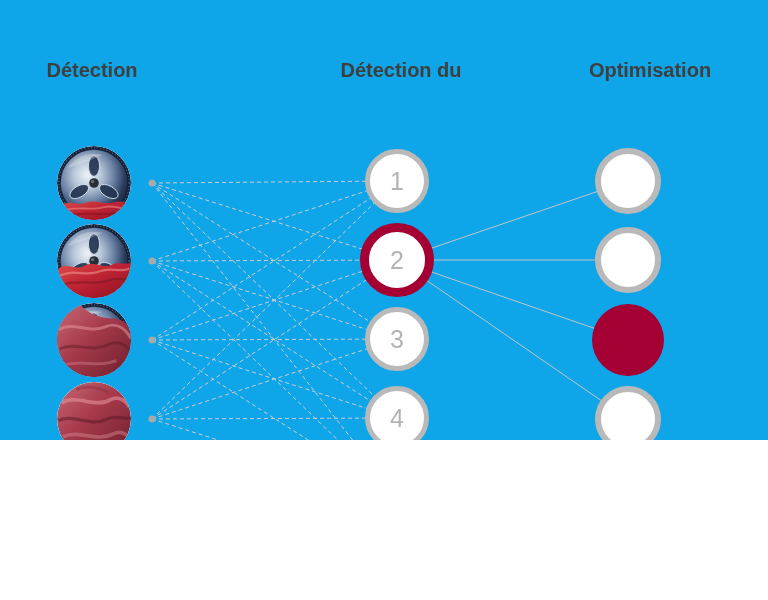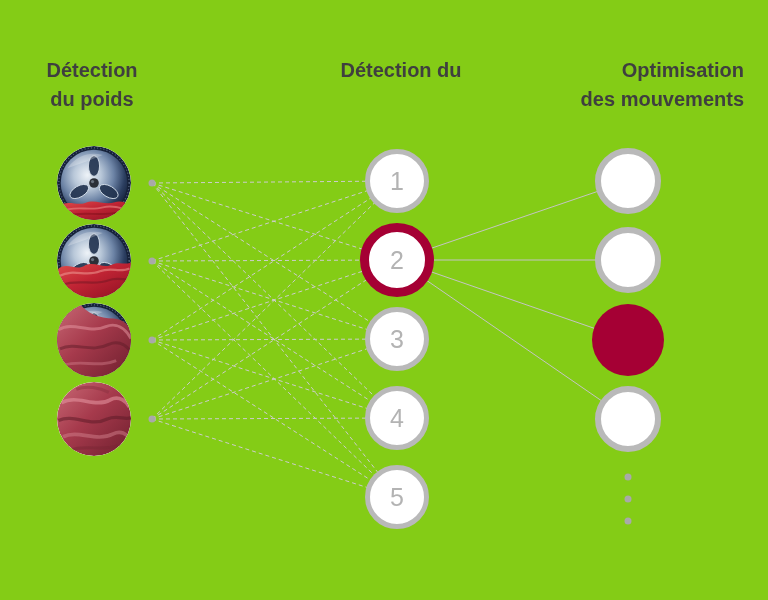--- a/index.html
+++ b/index.html
@@ -1,26 +1,26 @@
 <!DOCTYPE html>
 <html style="--accent: #A50034; --gray: #b9b9b9; --numgray: #b3b3b3; --dotgray: #a9a9a9; --heading: #3f3f3f;"><head>
 <meta charset="utf-8">
 <style>
   html,body{margin:0;padding:0;background:#fff;}
   .stage{
-    position:relative;width:768px;height:600px;background:#84cc16;
+    position:relative;width:768px;height:440px;background:#0ea5e9;
     font-family:"Liberation Sans","DejaVu Sans",sans-serif;overflow:hidden;
   }
   .col-title{
     position:absolute;top:56px;text-align:center;
     color:var(--heading,#3f3f3f);font-size:20px;font-weight:600;line-height:29px;
   }
   #title-0{left:2px;width:180px;}
   #title-1{left:301px;width:200px;}
-  #title-2{left:524px;width:220px;text-align:right;}
+  #title-2{left:540px;width:220px;}
   .col-title span{display:block;}
 
   svg.wires{position:absolute;left:0;top:0;}
 
   .node{
     position:absolute;transform:translate(-50%,-50%);
     border-radius:50%;box-sizing:border-box;background:#ffffff;
   }
   .img-node{width:74px;height:74px;overflow:hidden;line-height:0;}
   .hidden-node{
@@ -103,28 +103,26 @@
       <line x1="397" y1="260" x2="628" y2="340" stroke="#c4c4c4" stroke-width="1"></line>
       <line x1="397" y1="260" x2="628" y2="419" stroke="#c4c4c4" stroke-width="1"></line>
       <circle cx="152" cy="183" r="3.5" fill="#a9a9a9"></circle>
       <circle cx="152" cy="261" r="3.5" fill="#a9a9a9"></circle>
       <circle cx="152" cy="340" r="3.5" fill="#a9a9a9"></circle>
       <circle cx="152" cy="419" r="3.5" fill="#a9a9a9"></circle>
     </svg>
 
   <div class="col-title" id="title-0">
     <span>Détection</span>
-    <span>du poids</span>
   </div>
   <div class="col-title" id="title-1">
     <span>Détection du</span>
   </div>
   <div class="col-title" id="title-2">
     <span>Optimisation</span>
-    <span>des mouvements</span>
   </div>
 
   <div class="node img-node" style="left:94px;top:183px;">
     <svg width="74" height="74" viewBox="0 0 100 100">
       <use href="#drumArt"></use>
       <path d="M0,82 C14,72 26,81 38,77 C52,71 64,81 78,76 C86,73 94,77 100,80 L100,100 L0,100 Z" fill="url(#gRedB)"></path>
       <path d="M6,88 C24,80 44,88 62,83 C76,79 90,85 100,88" stroke="#f0908d" stroke-width="2.5" fill="none" opacity="0.55"></path>
       <path d="M14,94 C34,88 58,95 82,90" stroke="#7e0e18" stroke-width="2.5" fill="none" opacity="0.5"></path>
     </svg>
   </div>

